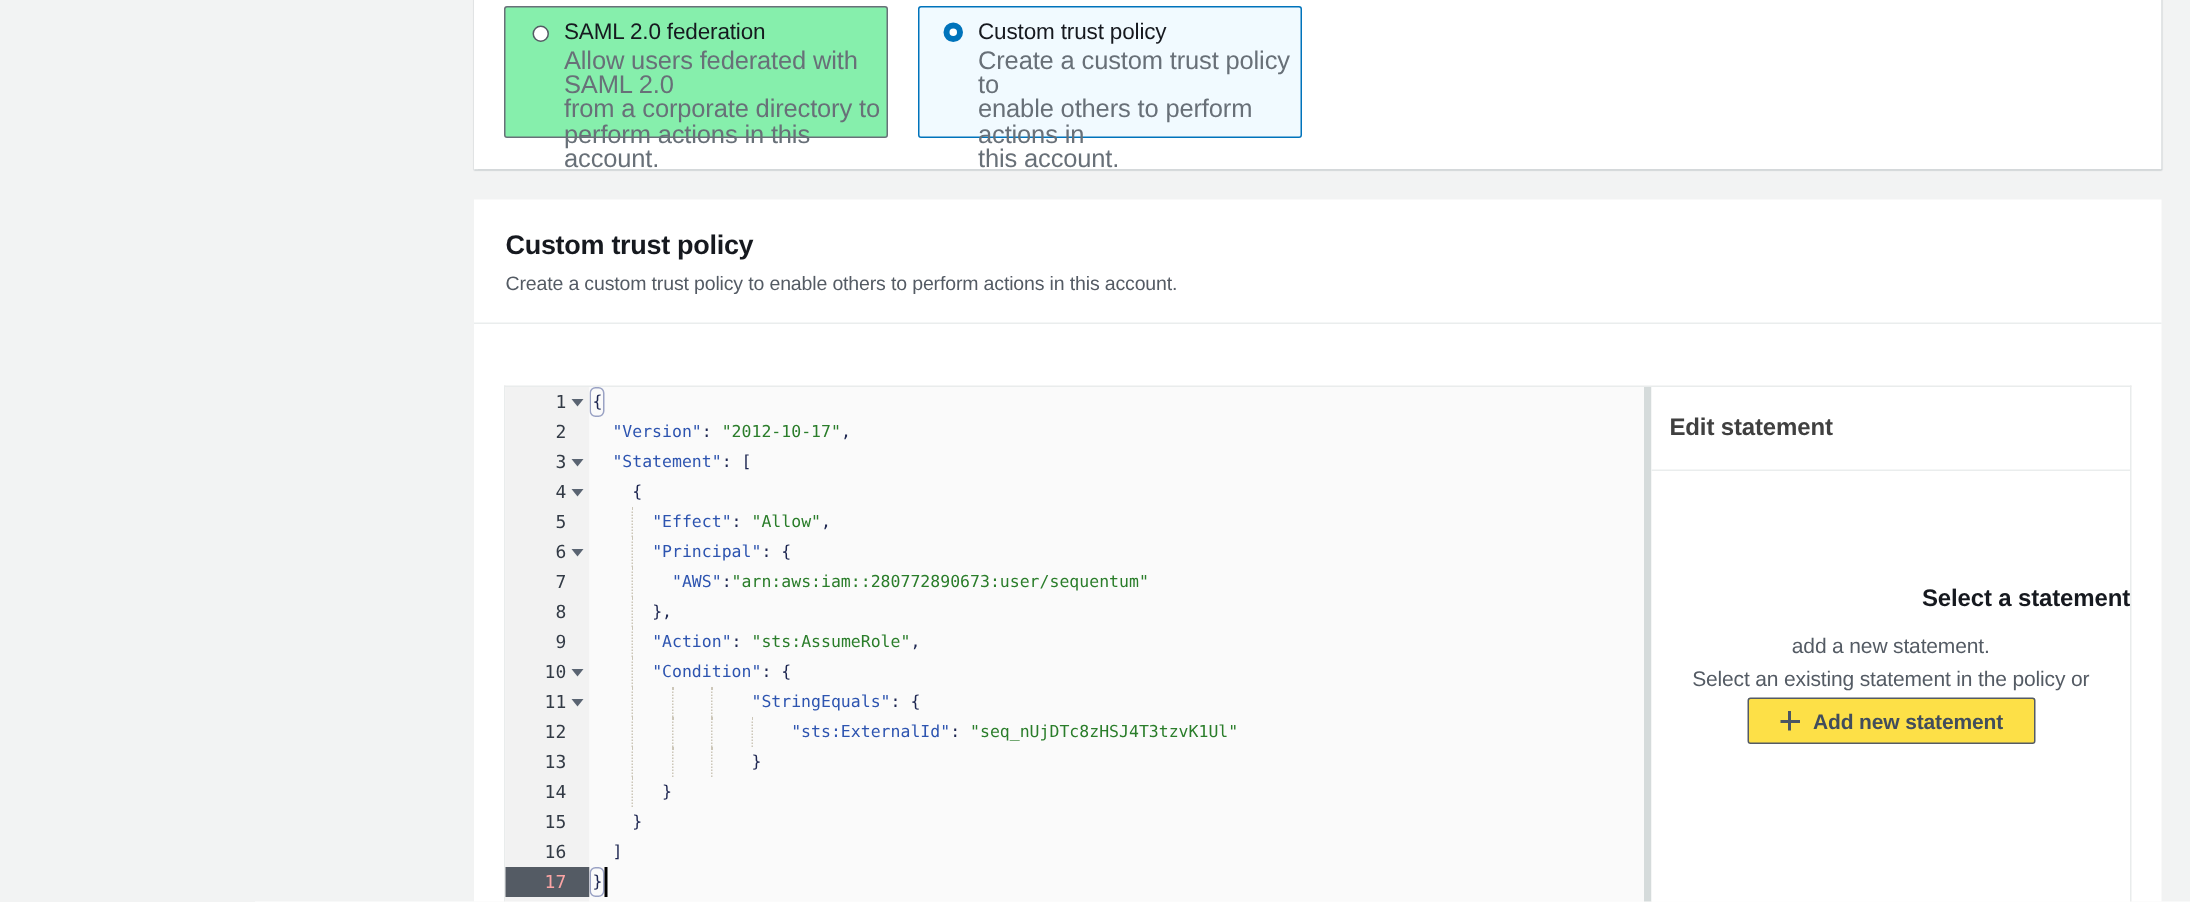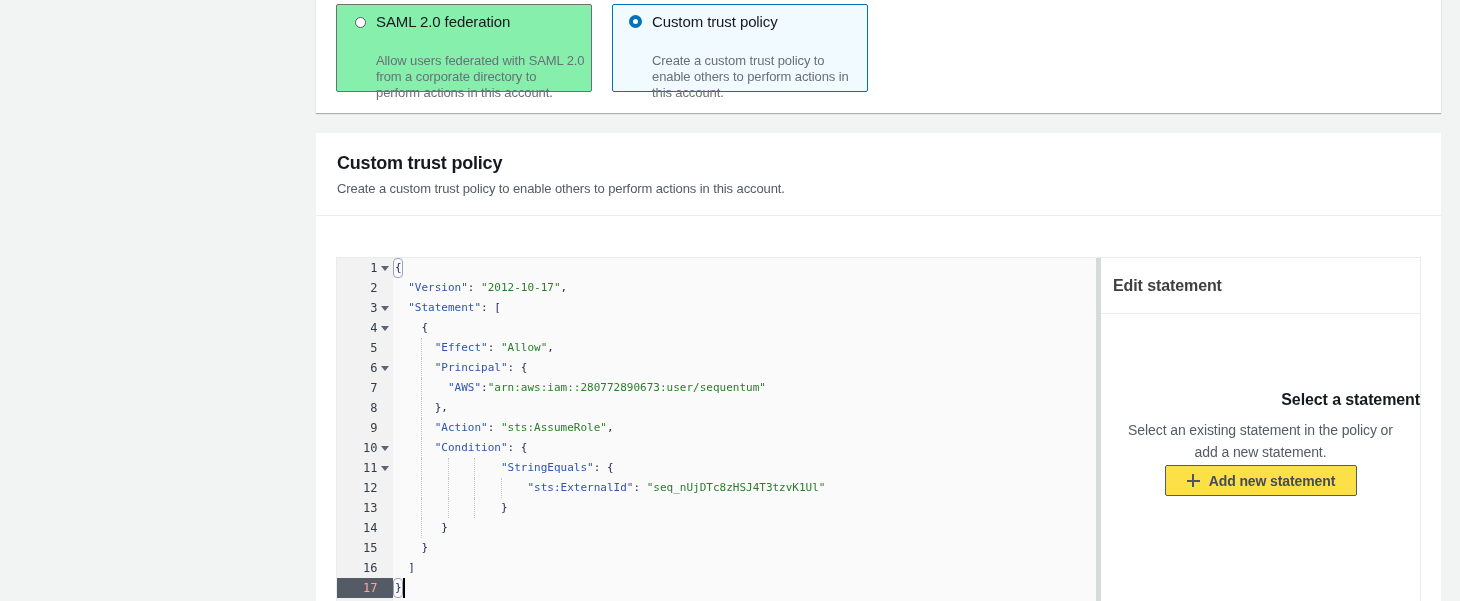--- a/index.html
+++ b/index.html
@@ -25,21 +25,21 @@
     border:1px solid #687078; border-radius:2px; background:#86efac; cursor:pointer;
   }
   #tile-saml { left:20px; }
   #tile-custom { left:296px; border-color:#0073bb; background:#f1faff; }
   .tile-title {
     position:absolute; left:39px; top:8px;
     font-size:15px; line-height:18px; color:#16191f; letter-spacing:-0.1px;
   }
   .tile-desc {
     position:absolute; left:39px; top:28px;
-    font-size:13px; line-height:16.2px; color:#687078; letter-spacing:-0.1px;margin-top:20px;
+    font-size:17px; line-height:16.2px; color:#687078; letter-spacing:-0.1px;
   }
   .radio-unsel {
     position:absolute; left:18px; top:12px; width:11px; height:11px;
     border:1px solid #545b64; border-radius:50%; background:#fff;
   }
   .radio-sel {
     position:absolute; left:16px; top:10px; width:13px; height:13px;
     border:4px solid #0073bb; border-radius:50%; background:#fff;
   }
 
@@ -255,22 +255,22 @@
         <div class="code-row"><span class="code-text"><span class="tk-p bracket-box">}</span></span><span class="cursor-bar" style="left: 9.62266px;"></span></div>
       </div>
     <div id="splitter"></div>
 
     <div id="stmt-panel">
       <div class="stmt-header">
         <div class="stmt-header-title">Edit statement</div>
       </div>
       <div class="stmt-empty-title">Select a statement</div>
       <div class="stmt-empty-desc">
+        <div>add a new statement.</div>
         <div>Select an existing statement in the policy or</div>
-        <div>add a new statement.</div>
       </div>
       <button class="add-stmt-btn">
         <span class="plus-icon"></span>
         <span>Add new statement</span>
       </button>
     </div>
   </div>
 </div>
 
 </body></html>

